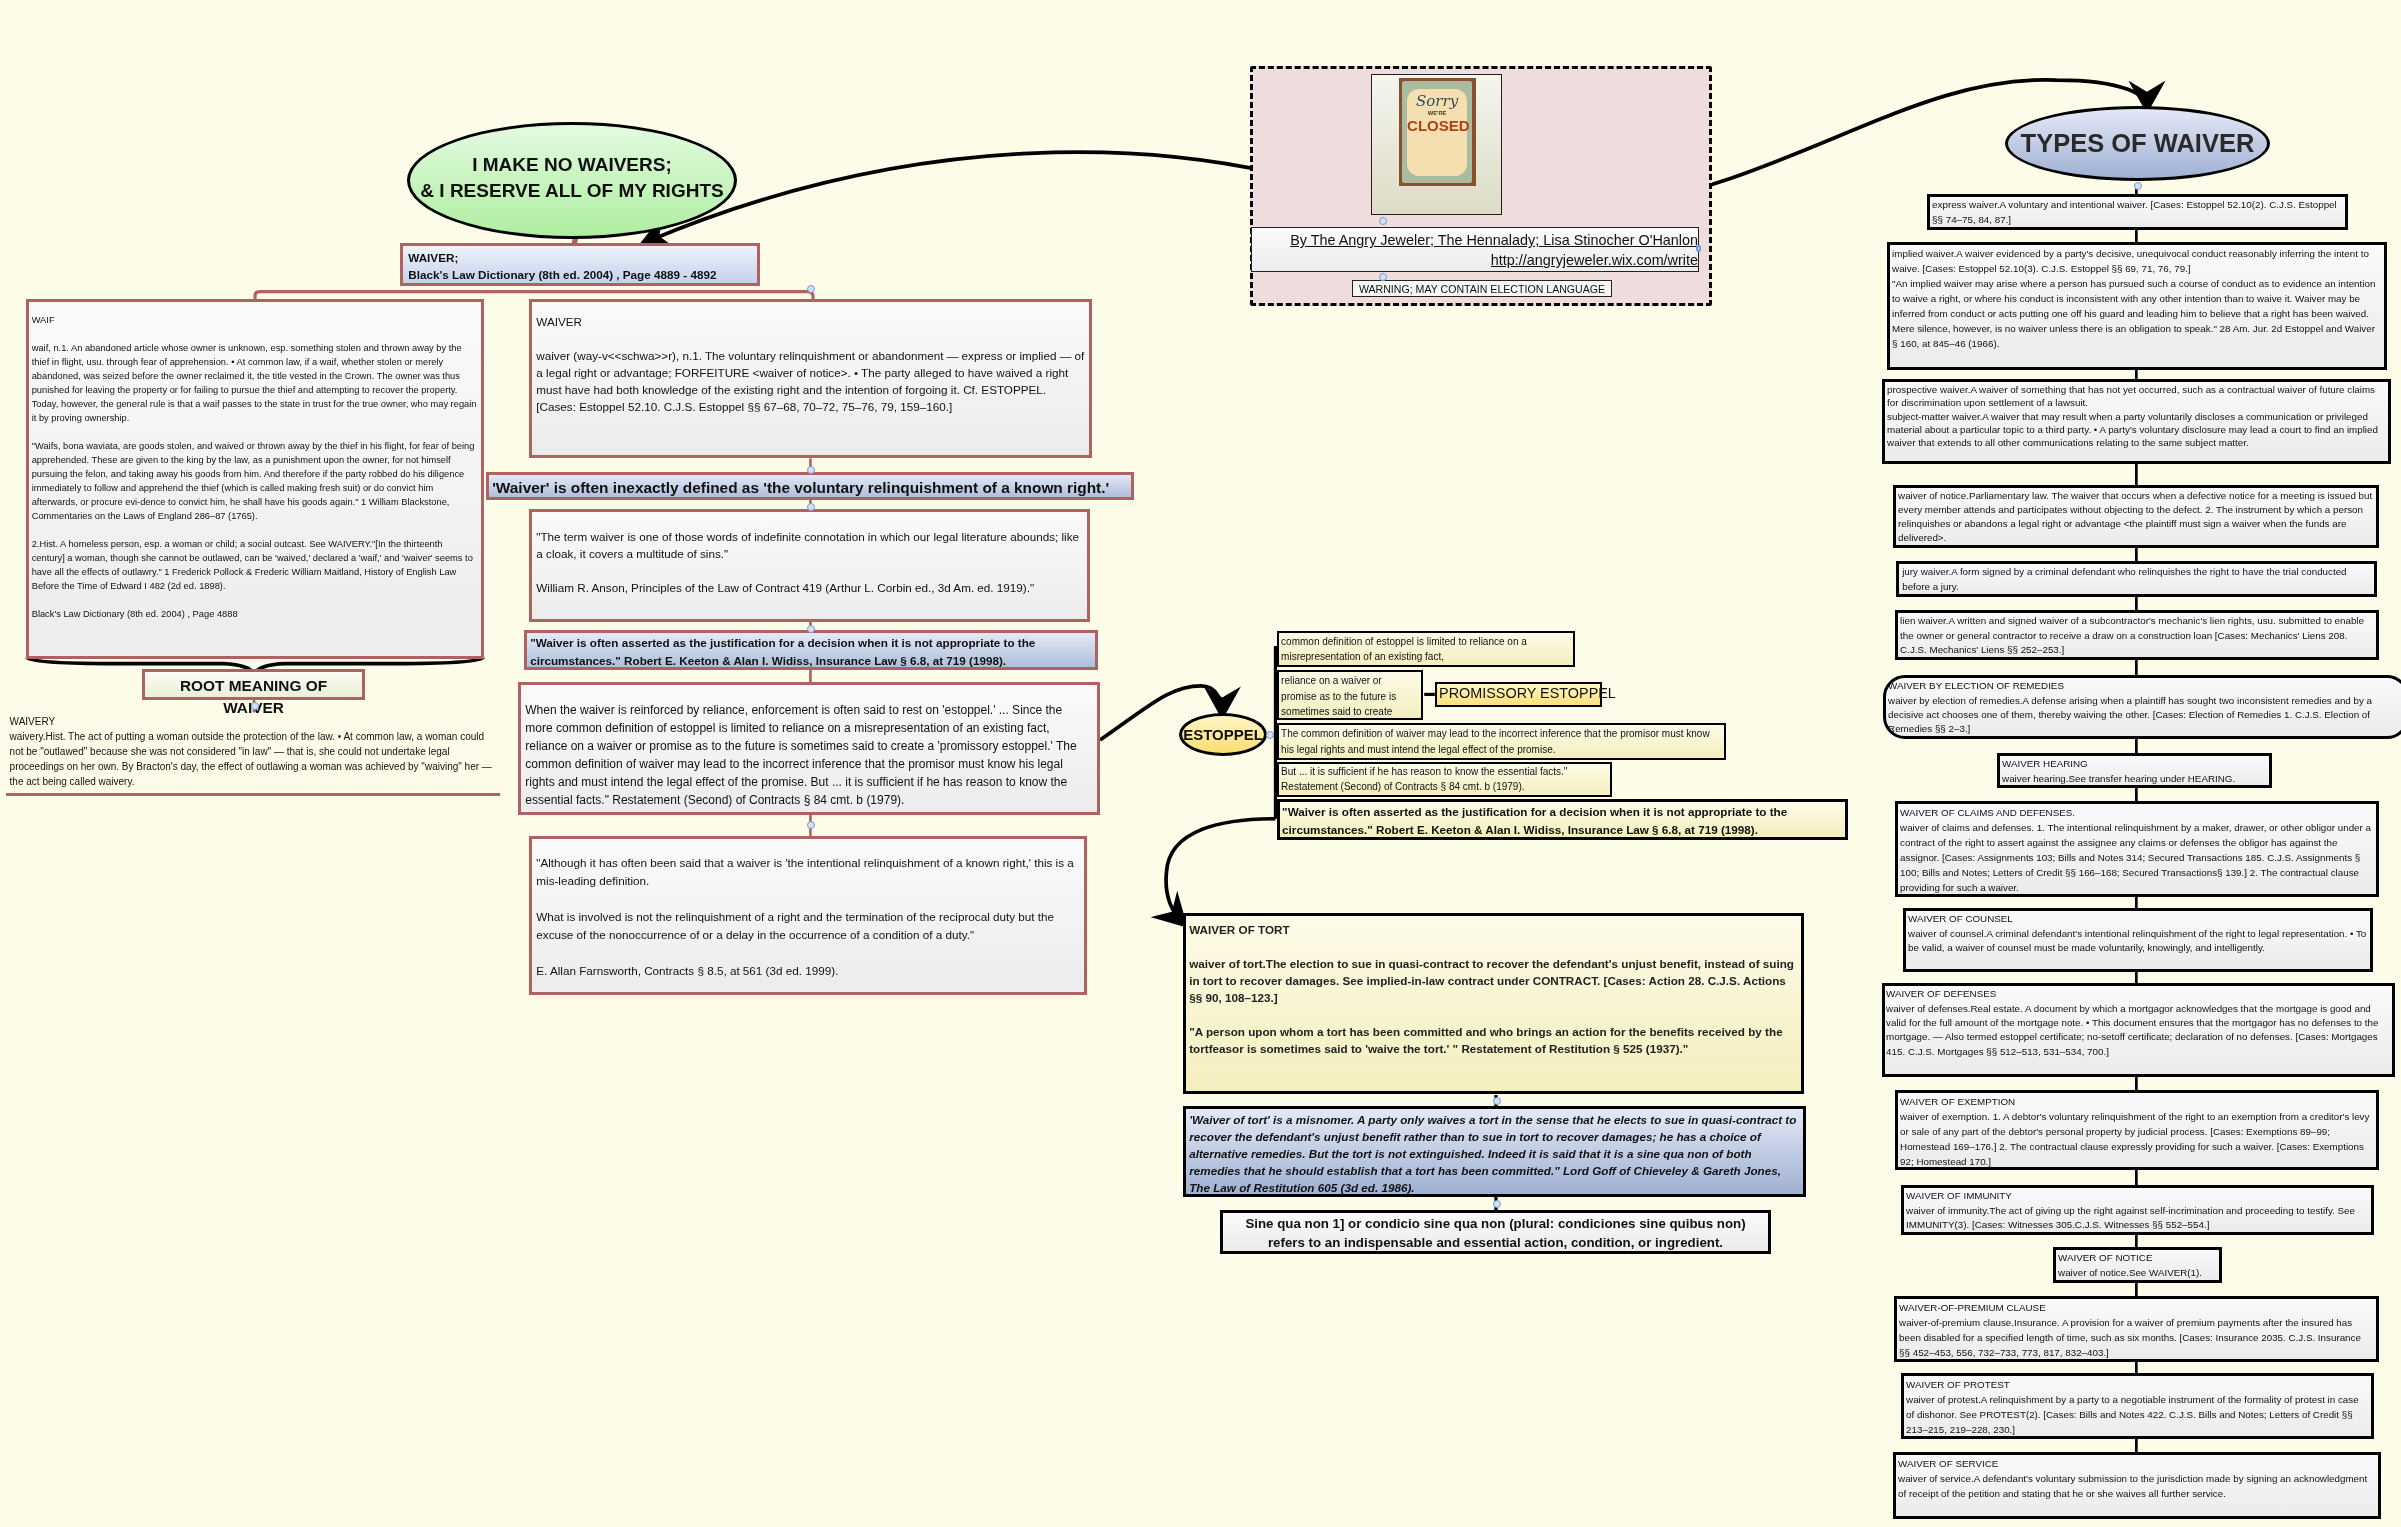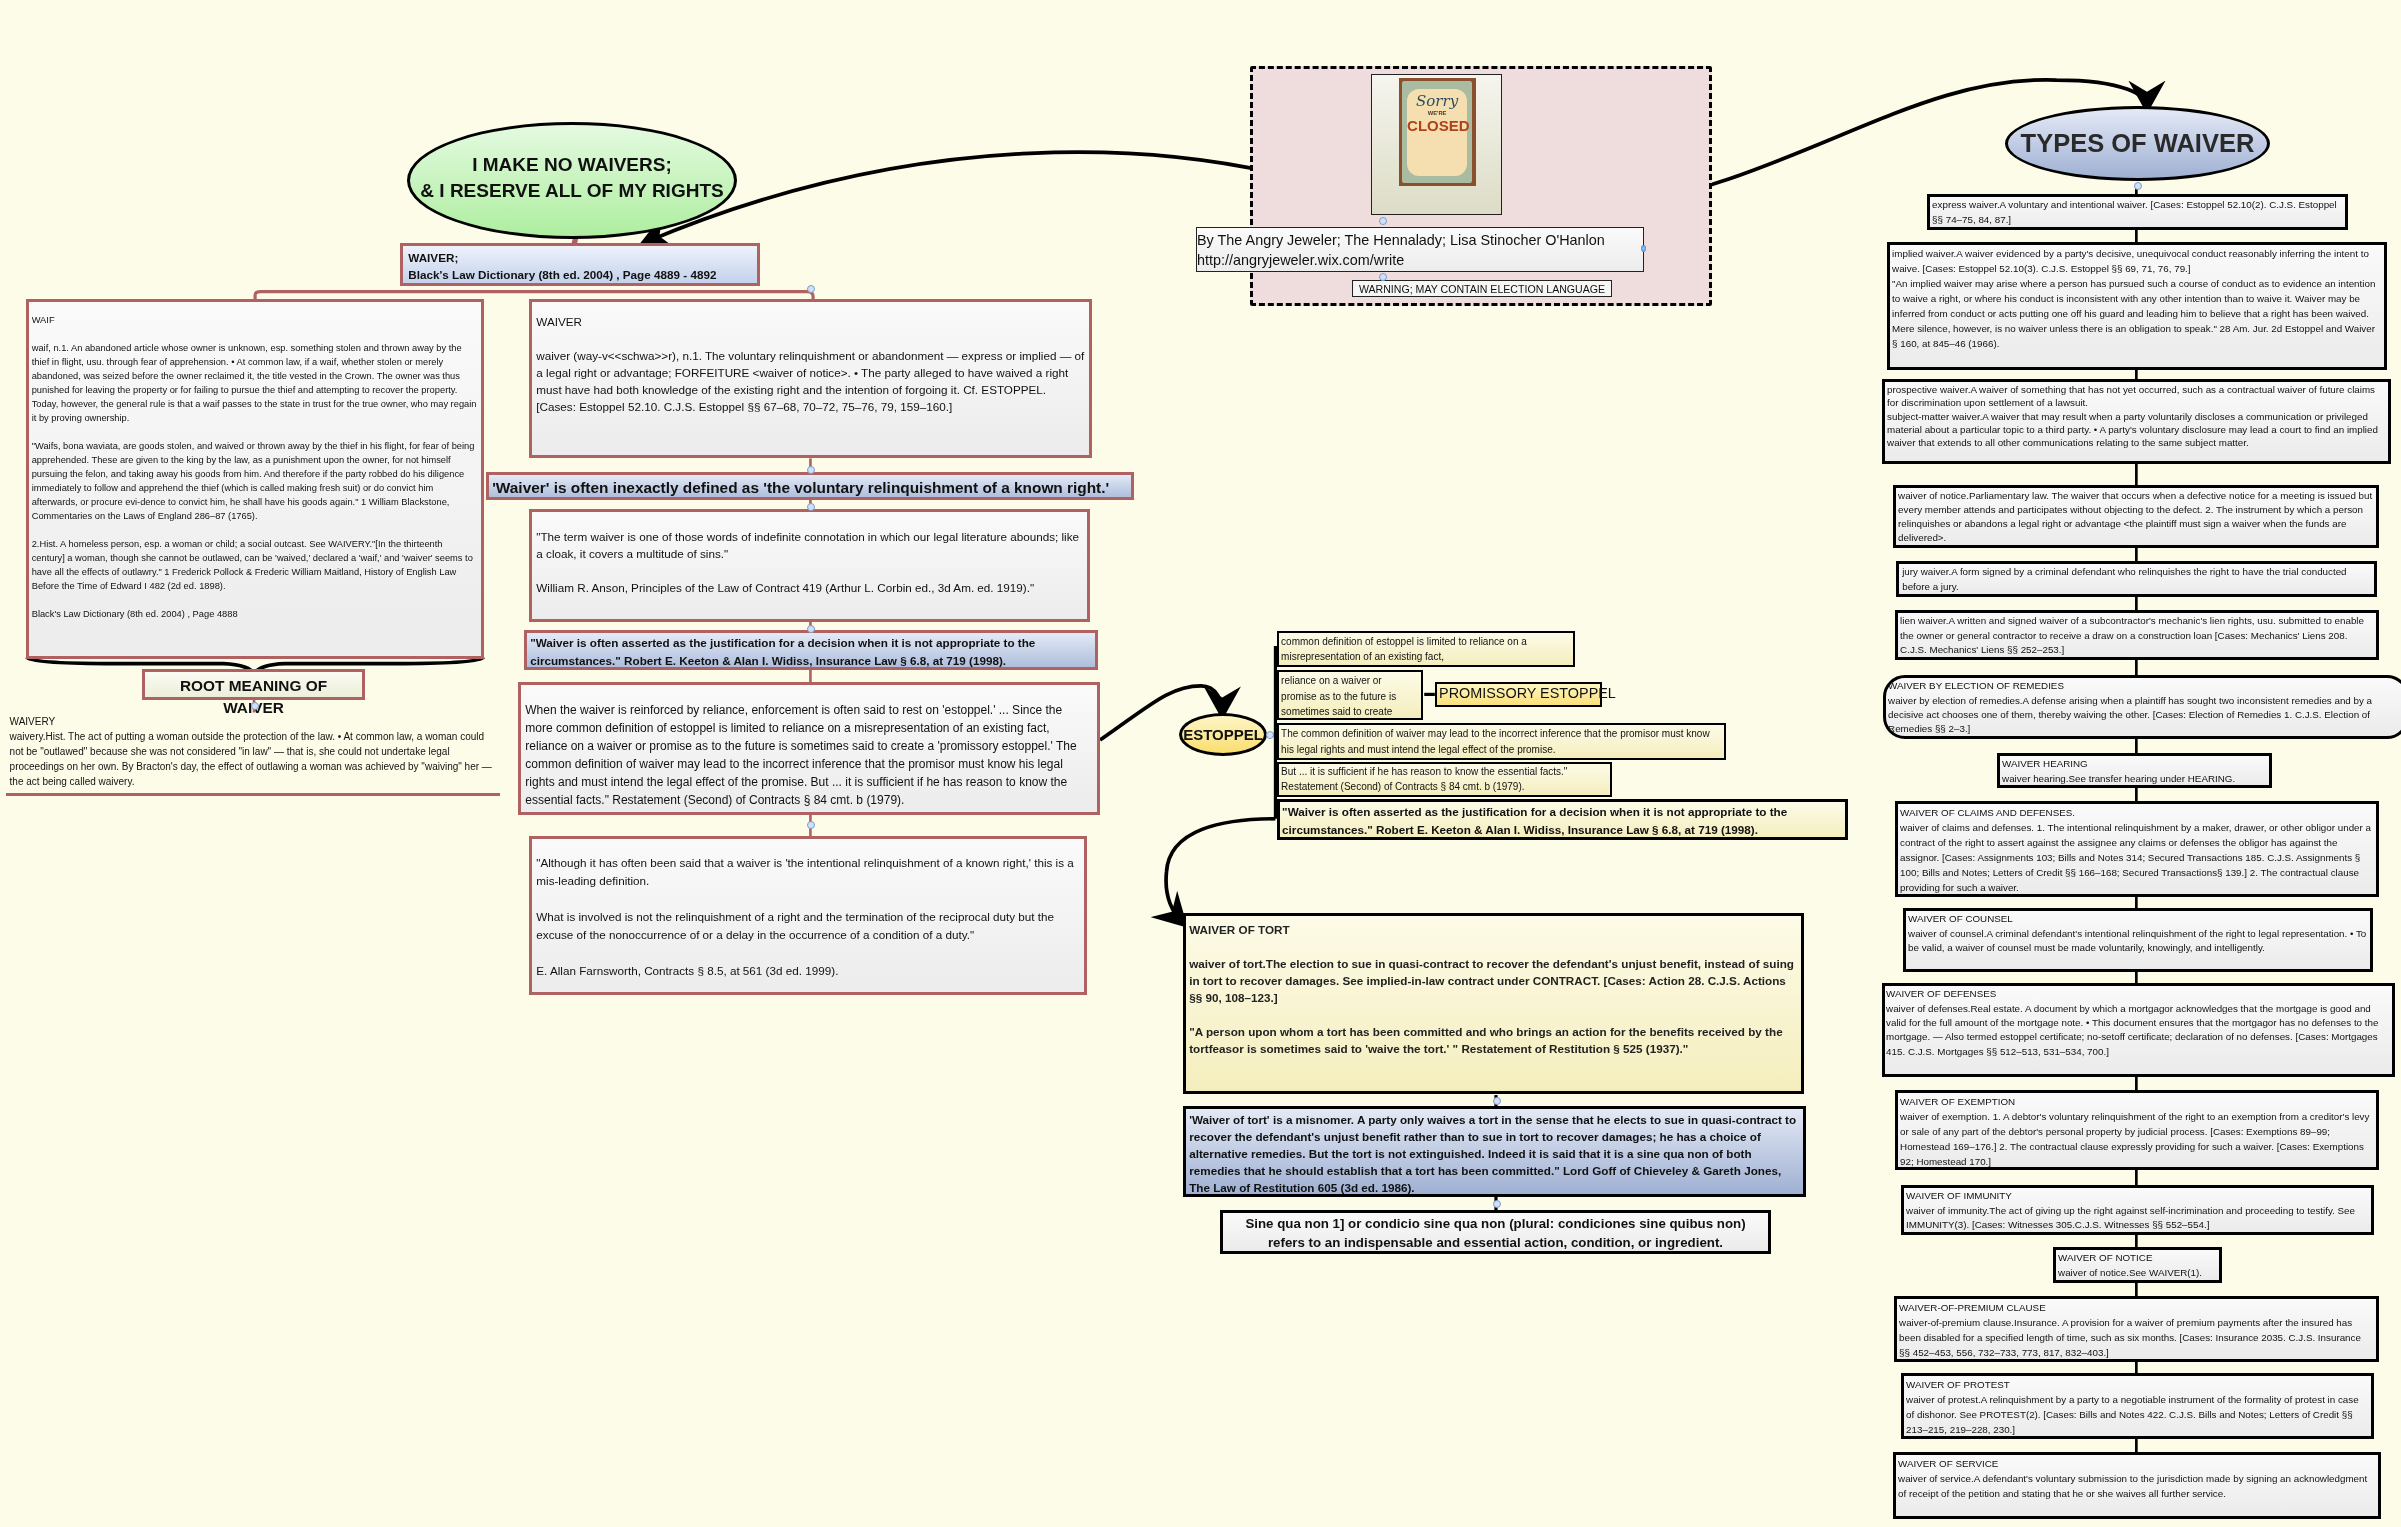--- a/index.html
+++ b/index.html
@@ -7,21 +7,21 @@
          font-family:"Liberation Sans", "DejaVu Sans", sans-serif; color:#111; }
   .abs { position:absolute; box-sizing:border-box; }
   .pre { white-space:pre-line; }
   svg.links { position:absolute; left:0; top:0; width:2401px; height:1528px; pointer-events:none; }
 
   
   .rbox { border:3.2px solid #b06262; background:linear-gradient(#fafafa,#ececec); }
   .rbox-blue { border:3.2px solid #b06262; background:linear-gradient(#e4eaf6,#aebedc); }
   .kbox { border:3.7px solid #000; background:linear-gradient(#fafafa,#ebebeb); }
   .kbox-y { border:3.7px solid #000; background:linear-gradient(#fdfbe8,#f4eebd); }
-  .kbox-blue { border:3.7px solid #000; background:linear-gradient(#e4e9f5,#9fb0d2); }
+  .kbox-blue { border:3.7px solid #000; background:linear-gradient(#e4e9f5,#9fb0d2);font-style:italic; }
 
   .t-sm { font-size:10px; line-height:15px; }
   .t-md { font-size:12.2px; line-height:18px; }
   .t-lg { font-size:14px; line-height:19px; }
   .bold { font-weight:bold; }
 
   .ellipse { border-radius:50%; border:3.7px solid #000; display:flex; align-items:center; justify-content:center; text-align:center; }
   .node-dot { position:absolute; width:6.4px; height:6.4px; border-radius:50%; background:#cfe0fa; border:0.5px solid #7f9cc8; }
 </style>
 </head>
@@ -115,21 +115,21 @@
       <div style="width:100%;height:100%;background:#f5dfb0;border-radius:12px;text-align:center;box-sizing:border-box;padding-top:4.3px;">
         <div style="font-family:'DejaVu Serif',serif;font-style:italic;font-size:15px;color:#2e4d60;line-height:17px;">Sorry</div>
         <div style="font-size:5.8px;font-weight:bold;color:#4a3b2a;">WE'RE</div>
         <div style="font-size:15px;font-weight:bold;color:#b0411a;line-height:19px;">CLOSED</div>
       </div>
     </div>
   </div>
   <div style="position:absolute;left:0;right:0;top:114px;text-align:center;font-size:16px;line-height:23.4px;white-space:nowrap;margin-top:48px;">ON WAIVERS; STUDY GUIDE</div>
 </div>
 
-<div class="abs" style="left:1196px;top:227px;width:448px;height:45px;border:0.5px solid #222;background:linear-gradient(#fbfbfb,#ececec);text-align:left;font-size:14.4px;line-height:20px;padding-top:2.1px;">
+<div class="abs" style="left:1251px;top:227px;width:448px;height:45px;border:0.5px solid #222;background:linear-gradient(#fbfbfb,#ececec);text-align:right;font-size:14.4px;line-height:20px;padding-top:2.1px;text-decoration:underline;">
   <div>By The Angry Jeweler; The Hennalady; Lisa Stinocher O'Hanlon</div>
   <div>http://angryjeweler.wix.com/write</div>
   <span style="position:absolute;right:-3.2px;top:17px;width:5.3px;height:7.4px;border-radius:50%;background:radial-gradient(#9ed2ff,#2a6cbd);"></span>
 </div>
 
 <div class="abs" style="left:1352px;top:280px;width:260px;height:17px;border:0.5px solid #222;background:#f6f6f6;text-align:center;font-size:10.6px;line-height:16px;">WARNING; MAY CONTAIN ELECTION LANGUAGE</div>
 
 <div class="abs ellipse bold" style="left:1179px;top:713px;width:88px;height:43px;background:linear-gradient(#fff6c9,#f9dd6d);font-size:15px;border-width:3.2px;">ESTOPPEL</div>
 
 <div class="abs kbox-y t-sm" style="left:1277px;top:631px;width:298px;height:36px;padding:1.1px 2.1px;font-size:10px;line-height:15px;border-width:2.7px;">common definition of estoppel is limited to reliance on a misrepresentation of an existing fact,</div>

